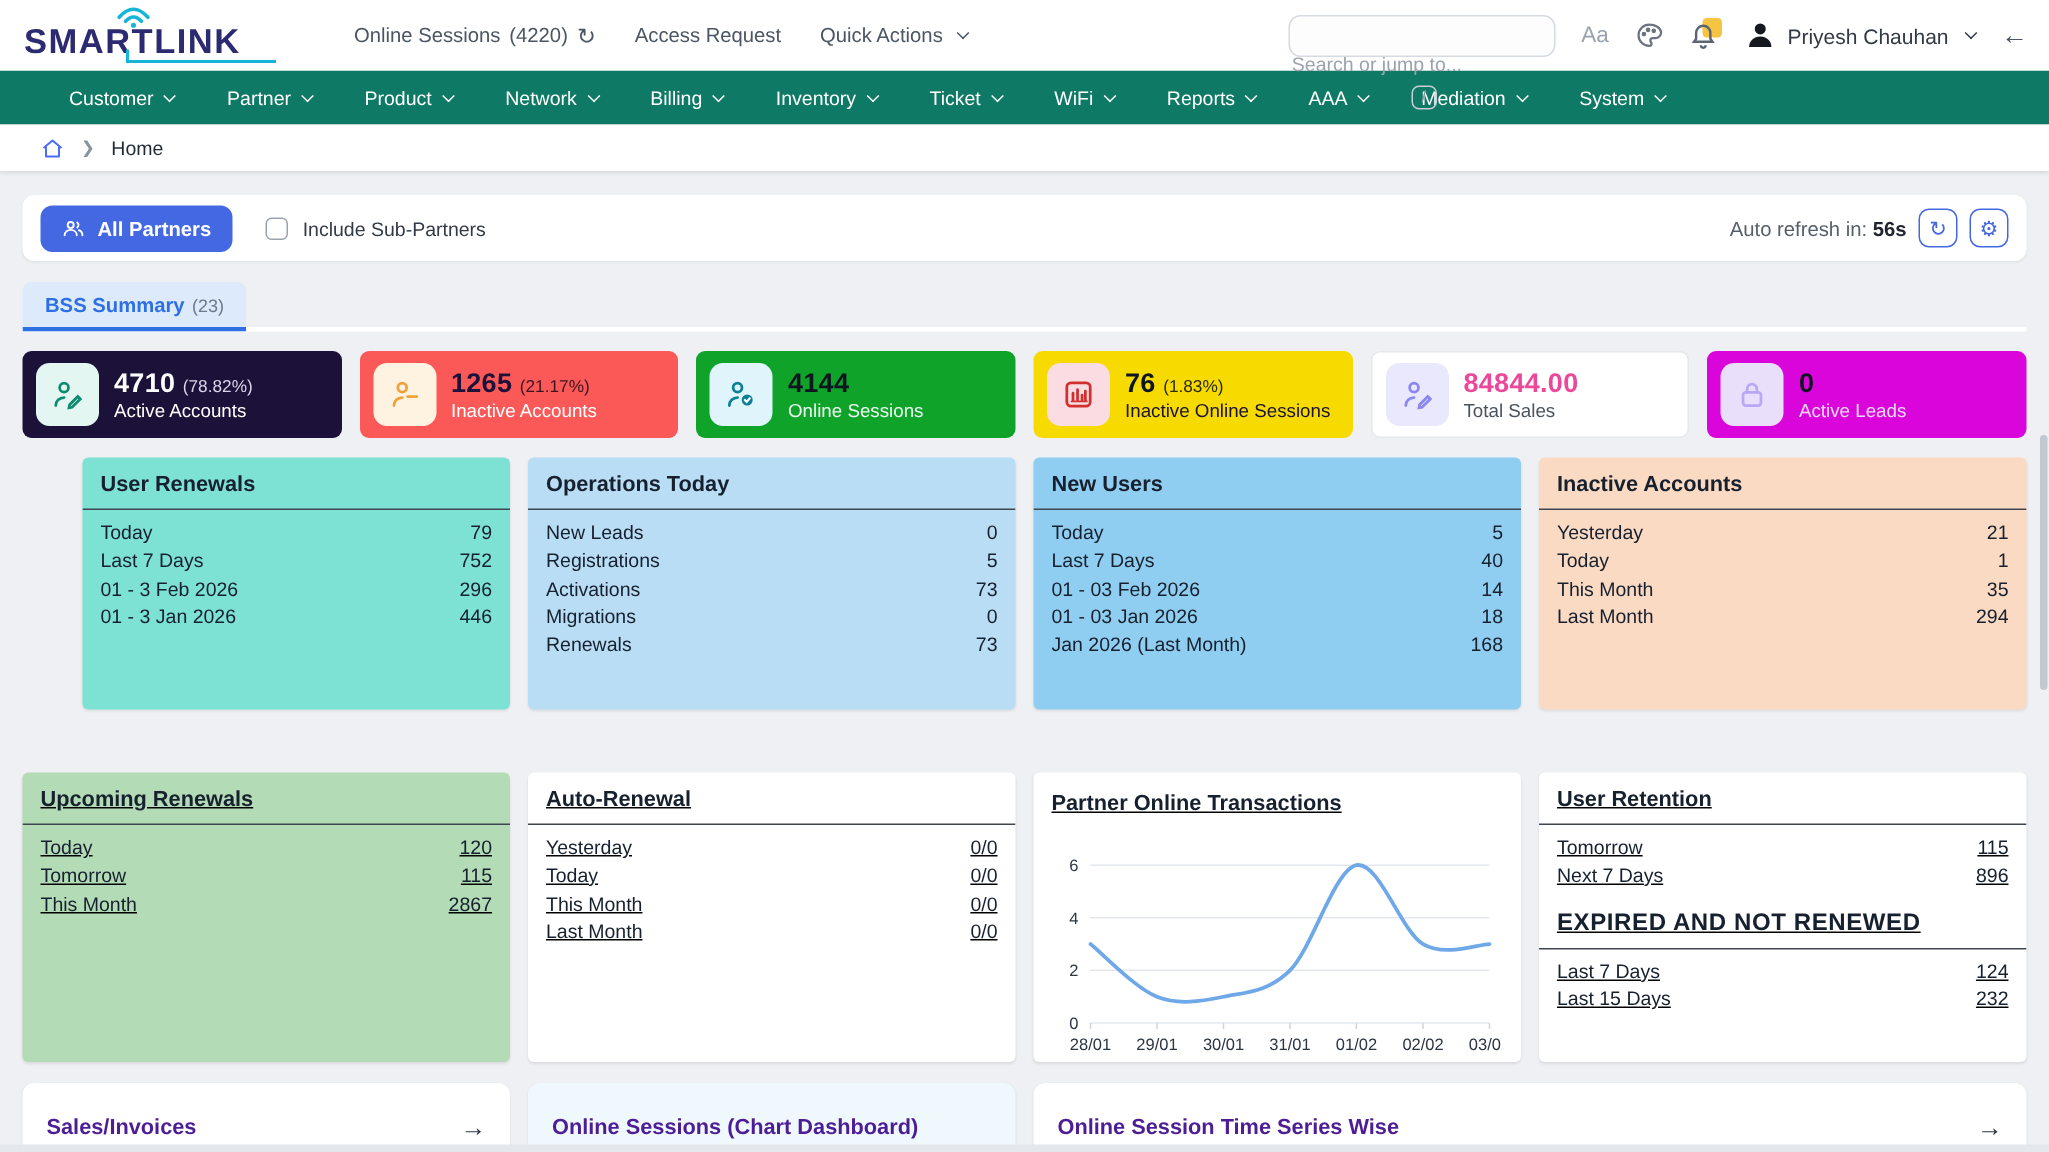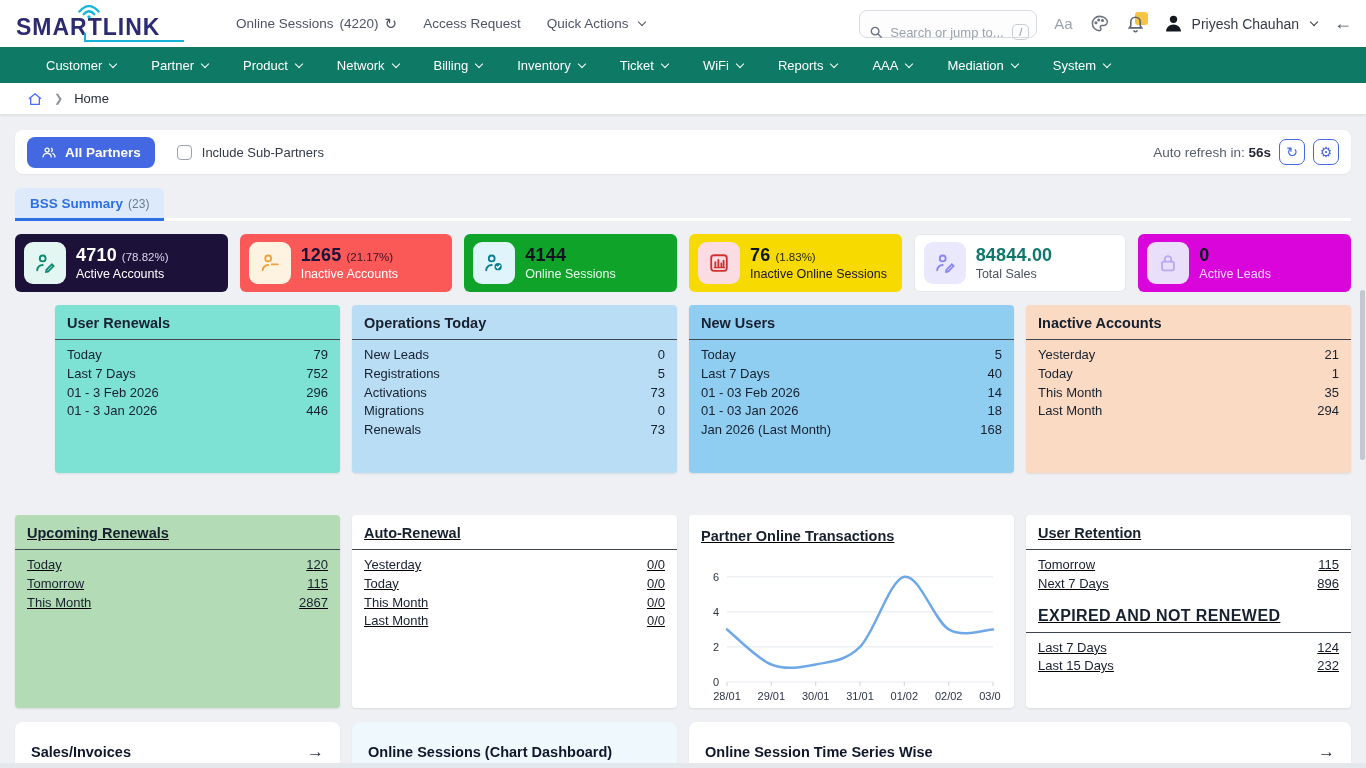--- a/index.html
+++ b/index.html
@@ -10,21 +10,21 @@
   .header { height:47px; background:#ffffff; display:flex; align-items:center; padding:0 14px 0 16px; position:relative; z-index:5; }
   .logo { position:relative; width:172px; flex:0 0 auto; padding-top:8px; cursor:pointer; }
   .logo-text { font-size:23px; font-weight:800; color:#2c2a70; letter-spacing:1px; }
   .logo-wifi { position:absolute; left:60px; top:-3px; }
   .logo-line { position:absolute; left:68px; bottom:-1px; width:100px; height:2px; background:#14b5d8; }
   .logo-tick { position:absolute; left:68px; bottom:-1px; width:2px; height:9px; background:#14b5d8; }
   .hdr-center { display:flex; align-items:center; gap:26px; margin-left:48px; color:#4b5563; font-size:13.5px; }
   .hdr-item { display:flex; align-items:center; gap:6px; cursor:pointer; white-space:nowrap; }
   .chev { width:6px; height:6px; border-right:1.6px solid currentColor; border-bottom:1.6px solid currentColor; transform:rotate(45deg); display:inline-block; margin-top:-3px; margin-left:4px; }
   .hdr-right { margin-left:auto; display:flex; align-items:center; gap:17px; }
-  .searchbox { display:flex; align-items:center; gap:7px; width:178px; height:28px; border:1px solid #d6dbe2; border-radius:8px; padding:17px 7px 0 9px; background:#fdfdfe; color:#8a929c; }
+  .searchbox { display:flex; align-items:center; gap:7px; width:178px; height:28px; border:1px solid #d6dbe2; border-radius:8px; padding:17px 7px 0 9px; background:#fdfdfe; color:#8a929c;flex-direction:column; }
   .searchbox input { border:none; outline:none; flex:1; min-width:0; font-size:13px; color:#4b5563; background:transparent; font-family:"Liberation Sans",sans-serif; }
   .searchbox input::placeholder { color:#9aa3ad; }
   .slash-badge { border:1px solid #c8ced6; border-radius:5px; font-size:11px; padding:1px 6px; color:#8a929c; }
   .aa { font-size:15px; color:#9aa3ad; cursor:pointer; }
   .icon-btn { color:#5b6470; cursor:pointer; display:flex; align-items:center; }
   .bell-wrap { position:relative; width:20px; height:20px; cursor:pointer; }
   .bell-badge { position:absolute; right:-2px; top:-2px; width:13px; height:13px; background:#f6c443; border-radius:3px; }
   .bell-svg { position:relative; z-index:1; }
   .user-wrap { display:flex; align-items:center; gap:8px; cursor:pointer; color:#323a46; font-size:14px; }
   .back-arrow { font-size:18px; color:#4b5563; cursor:pointer; }
@@ -80,21 +80,21 @@
   .section-label { font-size:16px; font-weight:700; letter-spacing:.4px; color:#16202e; padding:13px 12px 7px; }
   .divider { border-top:1px solid #3f4650; margin:0; }
   .chart-holder { padding:2px 10px 0 12px; }
   .chart-holder svg text { font-family:"Liberation Sans",sans-serif; }
 
   
   .fgrid { margin-top:14px; display:grid; grid-template-columns:repeat(4,1fr); gap:12px; }
   .fcard { background:#ffffff; border-radius:8px 8px 0 0; height:60px; display:flex; align-items:center; justify-content:space-between; padding:0 16px; box-shadow:0 1px 2px rgba(0,0,0,.07); cursor:pointer; }
   .fcard.tint { background:#eff8fd; }
   .fcard.wide { grid-column:span 2; }
-  .ftitle { font-size:14.5px; font-weight:700; color:#0f172a; }
+  .ftitle { font-size:14.5px; font-weight:700; color:#4c1d95; }
   .farrow { font-size:17px; color:#2b3544; }
 
   
   .vscroll { position:absolute; right:1px; top:290px; width:5px; height:170px; background:#c2c8cf; border-radius:3px; z-index:9; }
   .hscroll { position:absolute; left:0; bottom:0; width:100%; height:5px; background:#e4e7eb; z-index:9; }
 </style>
 </head>
 <body>
 
 <div class="header">
@@ -332,21 +332,21 @@
     <div class="scard bordered" style="background-color: rgb(255, 255, 255);">
       <span class="ibox" style="background-color: rgb(233, 232, 252); color: rgb(139, 134, 242);">
         <svg width="22" height="22" viewBox="0 0 24 24" fill="none" stroke="currentColor" stroke-width="2" stroke-linecap="round">
             <circle cx="9.5" cy="7" r="3.2"></circle>
             <path d="M3.5 20c0-3.4 2.7-5.8 6-5.8"></path>
             <path d="M13.5 19.5l6-6 1.8 1.8-6 6-2.2.4z"></path>
           </svg>
       </span>
       <div class="stext">
         <div class="sline">
-            <span class="sval" style="color: #0f766e;">84844.00</span>
+            <span class="sval" style="color: #ec4899;">84844.00</span>
           </div>
         <div class="slbl" style="color: rgb(73, 82, 94);">Total Sales</div>
       </div>
     </div>
 
     <div class="scard" style="background-color: rgb(218, 5, 218);">
       <span class="ibox" style="background-color: rgb(234, 223, 251); color: rgb(185, 168, 245);">
         <svg width="22" height="22" viewBox="0 0 24 24" fill="none" stroke="currentColor" stroke-width="2" stroke-linecap="round">
             <rect x="5.5" y="10.5" width="13" height="9.5" rx="2"></rect>
             <path d="M8.5 10.5V8a3.5 3.5 0 0 1 7 0v2.5"></path>

